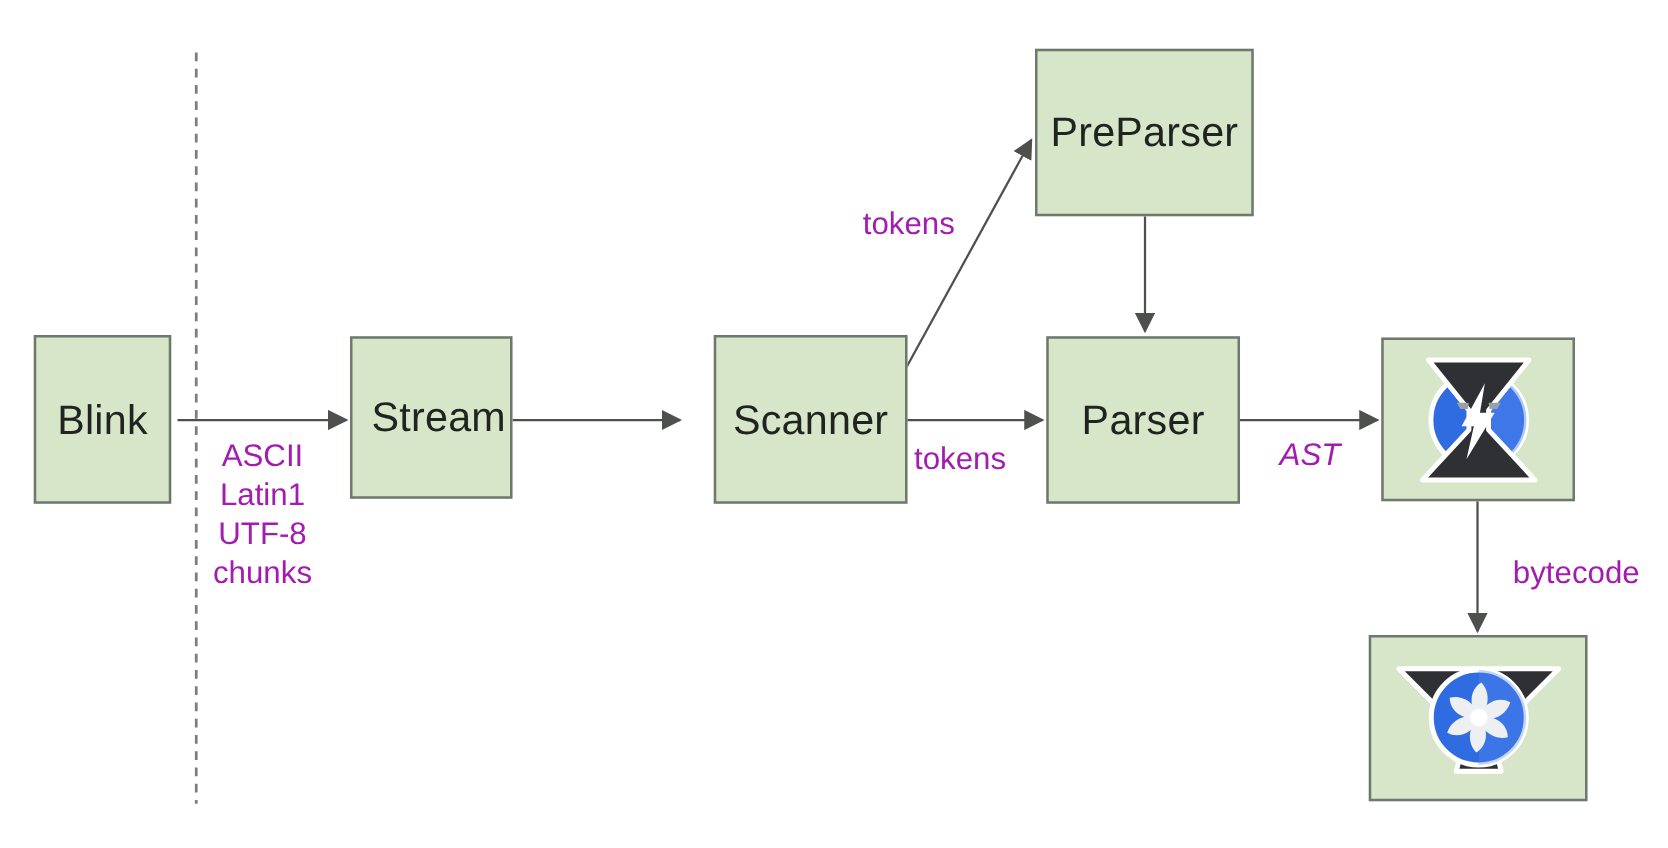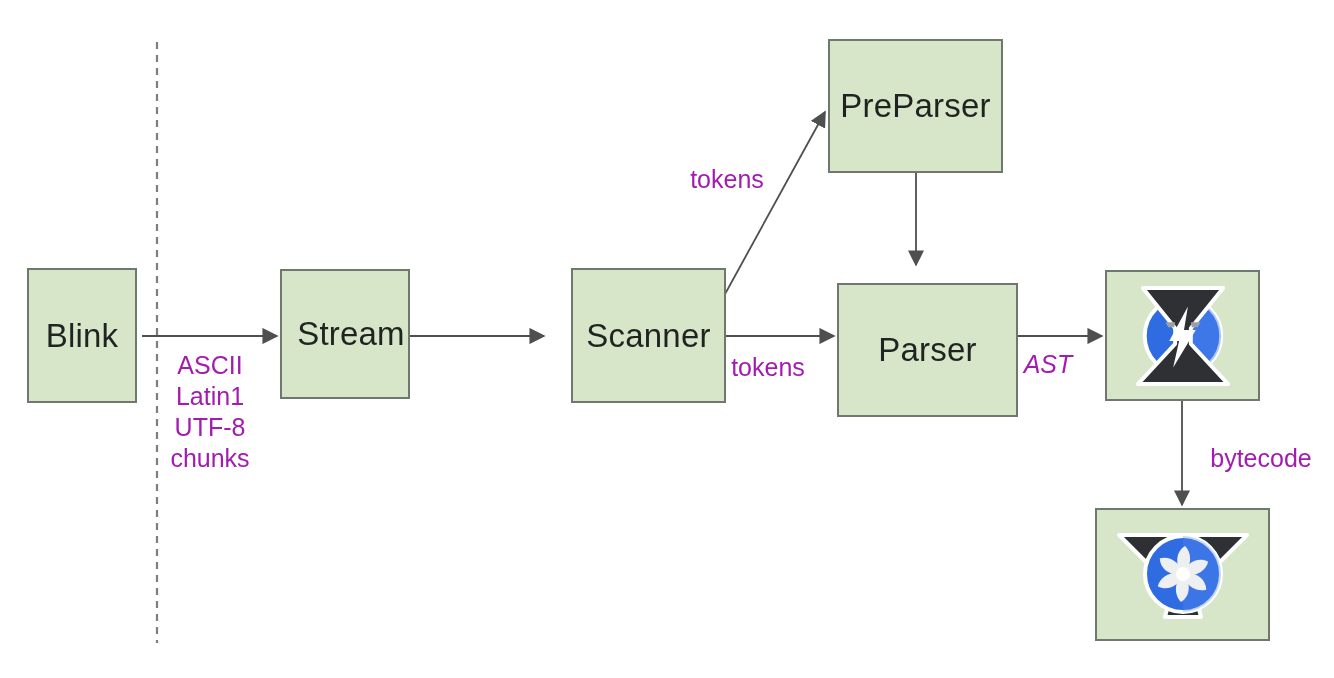--- a/index.html
+++ b/index.html
@@ -16,21 +16,21 @@
   .node-label{font-size:33px;color:#1f2420;letter-spacing:.2px;}
   .edge-label{
     position:absolute;transform:translateX(-50%);
     font-size:25px;line-height:31px;color:#a21caf;
     text-align:center;white-space:pre-line;
   }
   #node-blink    {left:27px;  top:268px;width:110px;height:135px;}
   #node-stream   {left:280px; top:269px;width:130px;height:130px;padding-left:12px;}
   #node-scanner  {left:547px; top:268px;width:155px;height:135px;margin-left:24px;}
   #node-preparser{left:828px; top:39px; width:175px;height:134px;}
-  #node-parser   {left:837px; top:269px;width:181px;height:134px;margin-top:14px;}
+  #node-parser   {left:837px; top:269px;width:155px;height:134px;}
   #node-ignition {left:1105px;top:270px;width:155px;height:131px;}
   #node-turbofan {left:1095px;top:508px;width:175px;height:133px;}
 
   #label-chunks     {left:210px; top:350px;}
   #label-utf16      {left:481px; top:350px;}
   #label-tokens-pre {left:727px; top:164px;}
   #label-tokens-par {left:768px; top:352px;}
   #label-ast        {left:1048px;top:349px;font-style:italic;}
   #label-bytecode   {left:1261px;top:443px;text-align:center;}
 </style>

